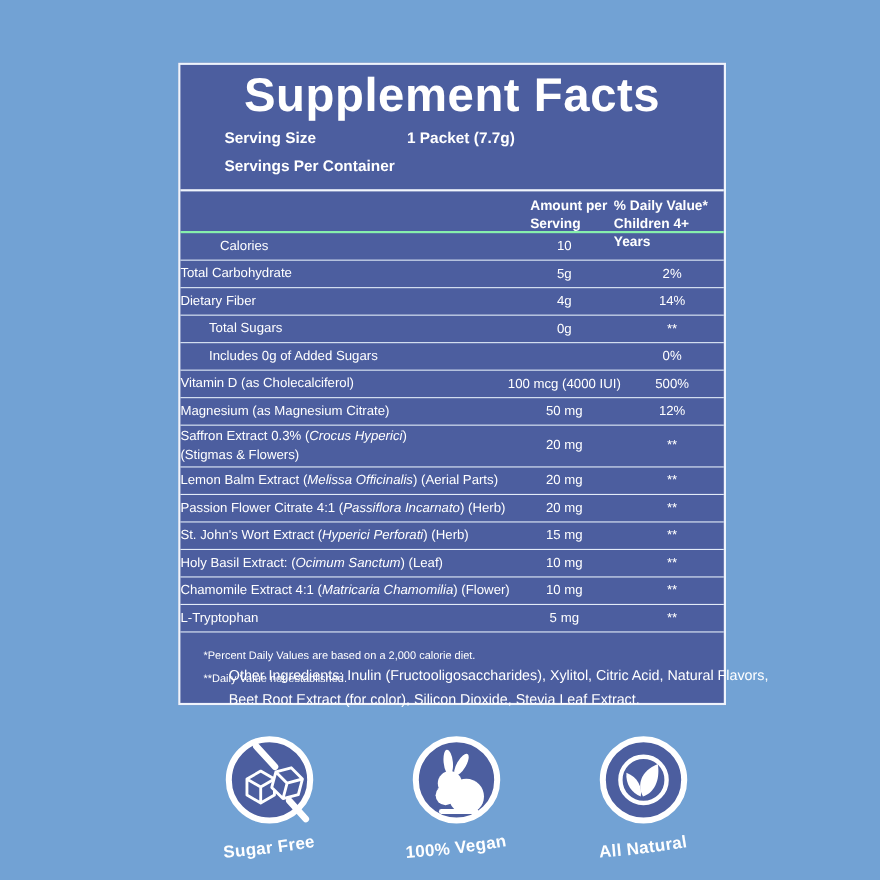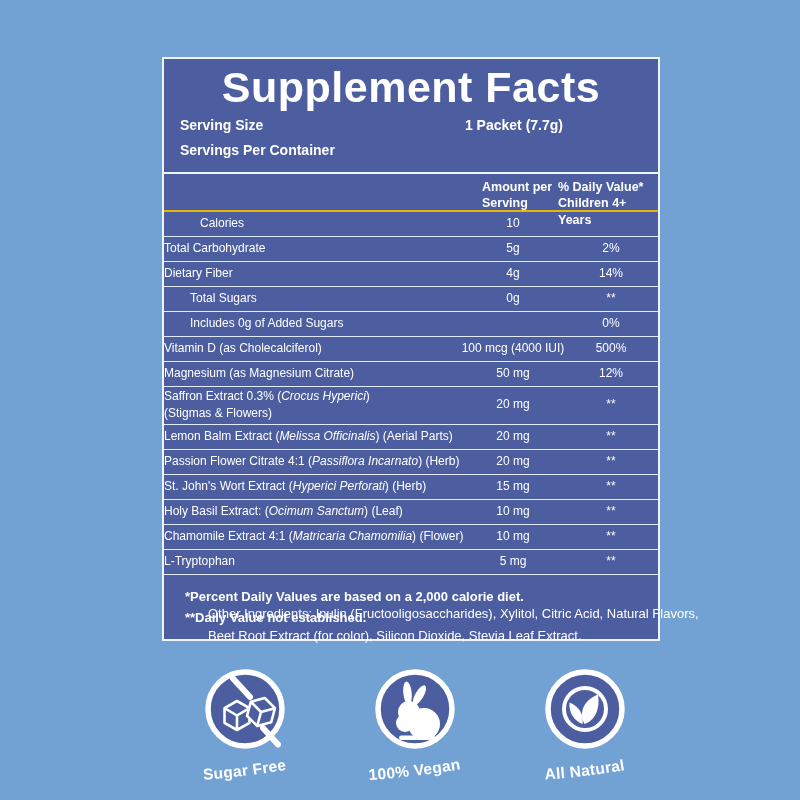--- a/index.html
+++ b/index.html
@@ -15,45 +15,45 @@
     box-sizing:border-box;
     background:#4C5E9F;
     border:2.5px solid #EFF4FC;
   }
   .title{
     text-align:center;font-size:43px;font-weight:800;letter-spacing:.5px;
     padding:9px 0 2px 0;line-height:38px;
   }
   .serving{position:relative;padding:5px 0 9px 0;}
   .serving-row{position:relative;height:25px;font-size:14px;font-weight:700;line-height:25px;}
-  .serving-label{padding-left:16px;}
-  .serving-value{position:absolute;top:0;left:189px;width:210px;text-align:right;}
+  .serving-label{padding-left:40px;}
+  .serving-value{position:absolute;top:0;left:206px;width:210px;text-align:left;}
   
   .thead{
     position:relative;min-height:36px;
-    border-top:2px solid #EFF4FC;border-bottom:2px solid #eab308;
+    border-top:2px solid #EFF4FC;border-bottom:2px solid #86efac;
     font-size:12.5px;font-weight:700;line-height:1.3;
   }
   .th{position:absolute;top:5px;white-space:pre-line;}
   .th-amount{left:318px;}
   .th-dv{left:394px;width:102px;}
   .trow{
     position:relative;display:flex;align-items:center;
     min-height:22px;padding:1px 0;
     border-bottom:1.5px solid #E2EBF8;
     font-size:12px;line-height:1.45;
   }
   .row-name{margin-right:175px;flex:1;}
   .ind0{}
   .ind1{padding-left:26px;}
   .ind2{padding-left:36px;}
   .row-amount{position:absolute;left:288px;width:122px;top:50%;transform:translateY(-50%);text-align:center;}
   .row-dv{position:absolute;right:0;width:94px;top:50%;transform:translateY(-50%);text-align:center;}
   
-  .footnotes{padding:11px 10px 11px 21px;font-size:13px;line-height:21px;font-weight:bold;}
+  .footnotes{padding:11px 10px 11px 21px;font-size:10px;line-height:21px;}
   
   .other{
     position:absolute;left:170px;top:603px;width:505px;
     font-size:13px;line-height:22px;margin-left:38px;
   }
   
   .badges{
     position:absolute;left:170px;top:668px;width:490px;
     display:flex;justify-content:space-between;
   }

